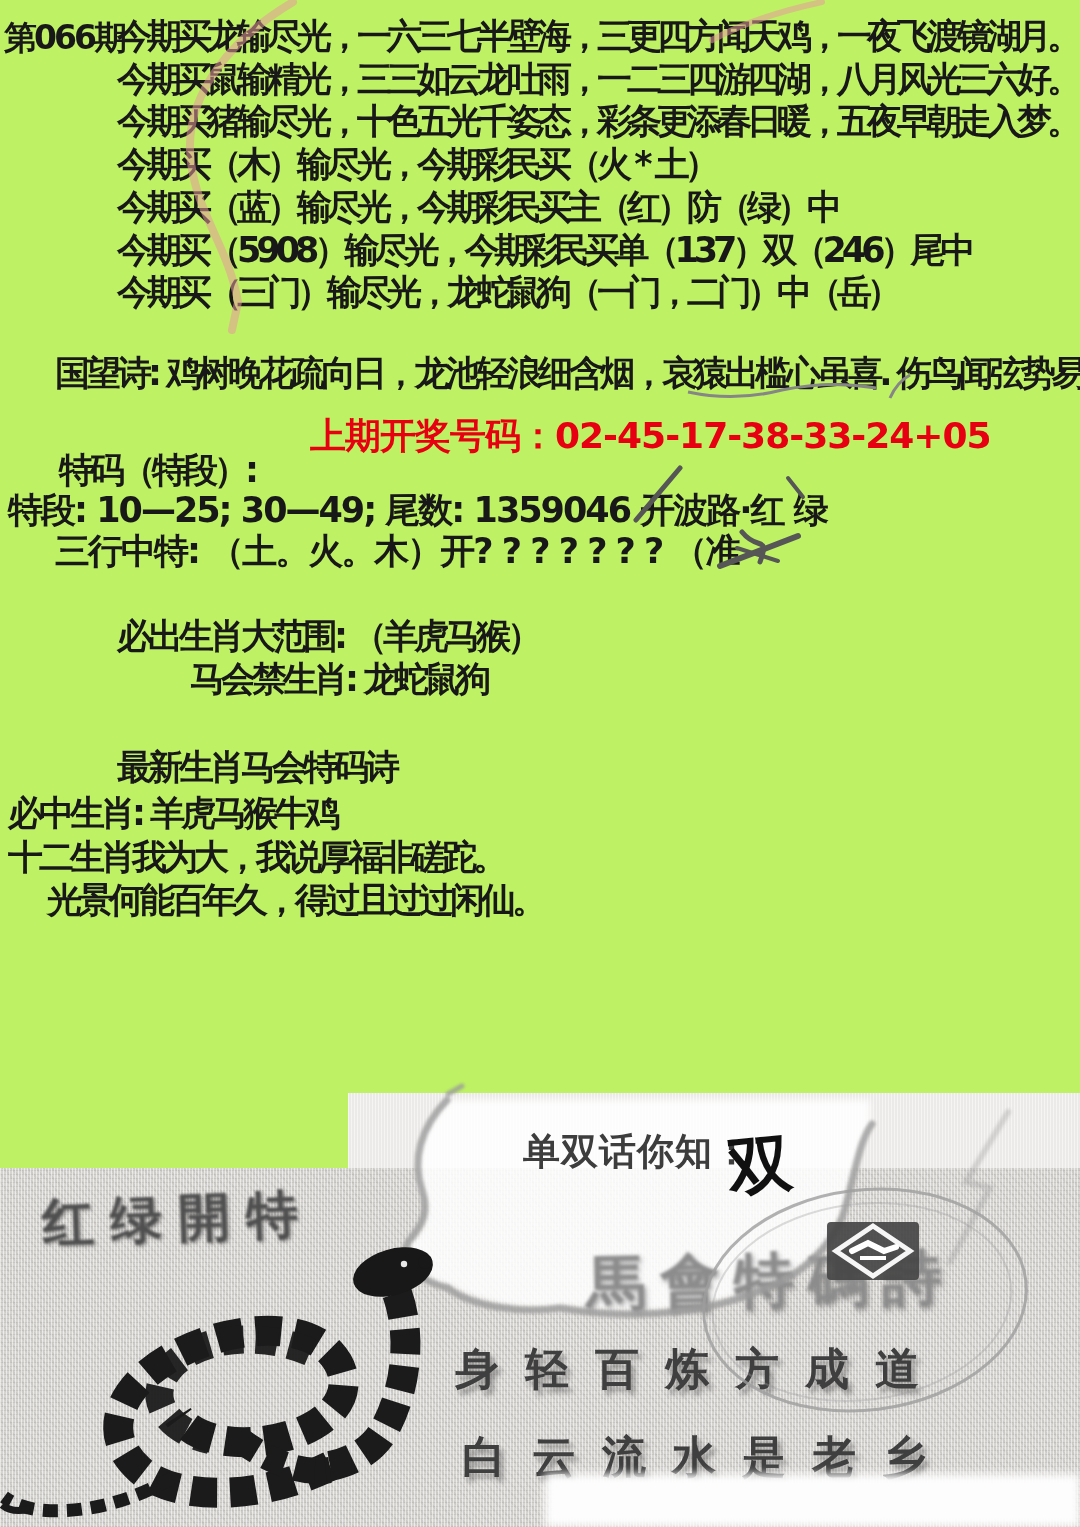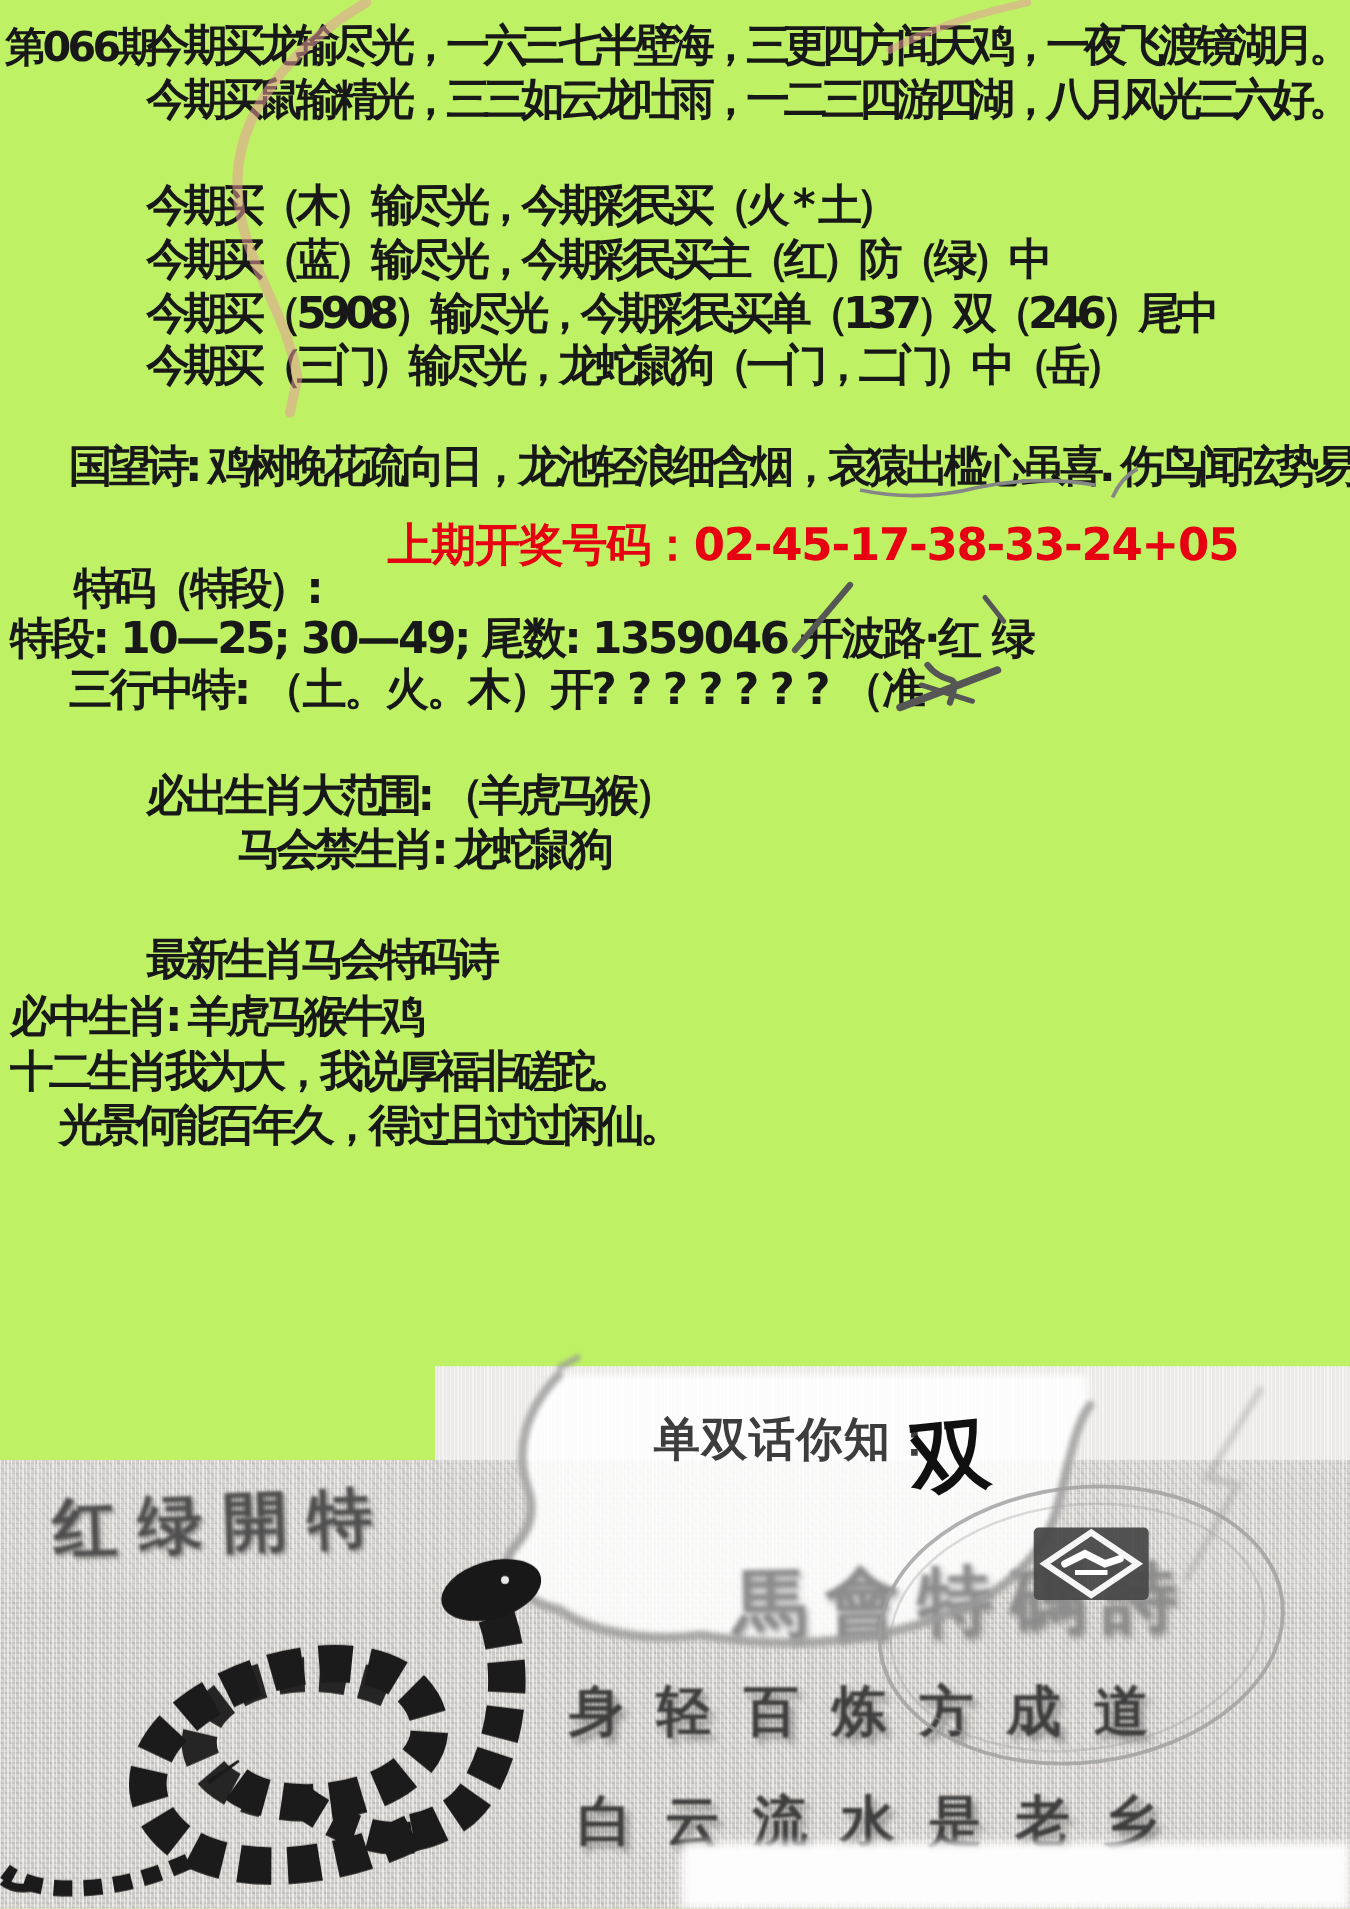--- a/index.html
+++ b/index.html
@@ -42,20 +42,21 @@
 
   <svg id="underlay" class="layer" width="1080" height="1527" viewBox="0 0 1080 1527">
     <path d="M 450 1100 C 418 1135 412 1170 424 1196 C 432 1218 420 1232 410 1244 C 404 1262 424 1280 450 1286
          C 480 1304 530 1312 565 1306 C 645 1318 718 1308 778 1280 C 810 1264 836 1236 845 1204
          C 854 1170 858 1142 870 1124 L 870 1100 Z" fill="rgba(255,255,255,0.85)" filter="blur(3px)"></path>
   </svg>
 
   <div class="txt issue" style="left:4px;top:16px;">第066期</div>
   <div class="txt kline" style="left:117px;top:13px;">今期买龙输尽光，一六三七半壁海，三更四方闻天鸡，一夜飞渡镜湖月。</div>
   <div class="txt kline" style="left:117px;top:56px;">今期买鼠输精光，三三如云龙吐雨，一二三四游四湖，八月风光三六好。</div>
+  <div class="txt kline" style="left:117px;top:98px;">今期买猪输尽光，十色五光千姿态，彩条更添春日暖，五夜早朝走入梦。</div>
   <div class="txt kline" style="left:117px;top:141px;">今期买（木）输尽光，今期彩民买（火 * 土）</div>
   <div class="txt kline" style="left:117px;top:184px;">今期买（蓝）输尽光，今期彩民买主（红）防（绿）中</div>
   <div class="txt kline" style="left:117px;top:227px;">今期买（5908）输尽光，今期彩民买单（137）双（246）尾中</div>
   <div class="txt kline" style="left:117px;top:269px;">今期买（三门）输尽光，龙蛇鼠狗（一门，二门）中（岳）</div>
 
   <div class="txt mid" style="left:55px;top:350px;">
     <span>国望诗:</span>
     <span>鸡树晚花疏向日，龙池轻浪细含烟，哀猿出槛心虽喜. 伤鸟闻弦势易警。</span>
   </div>
 

